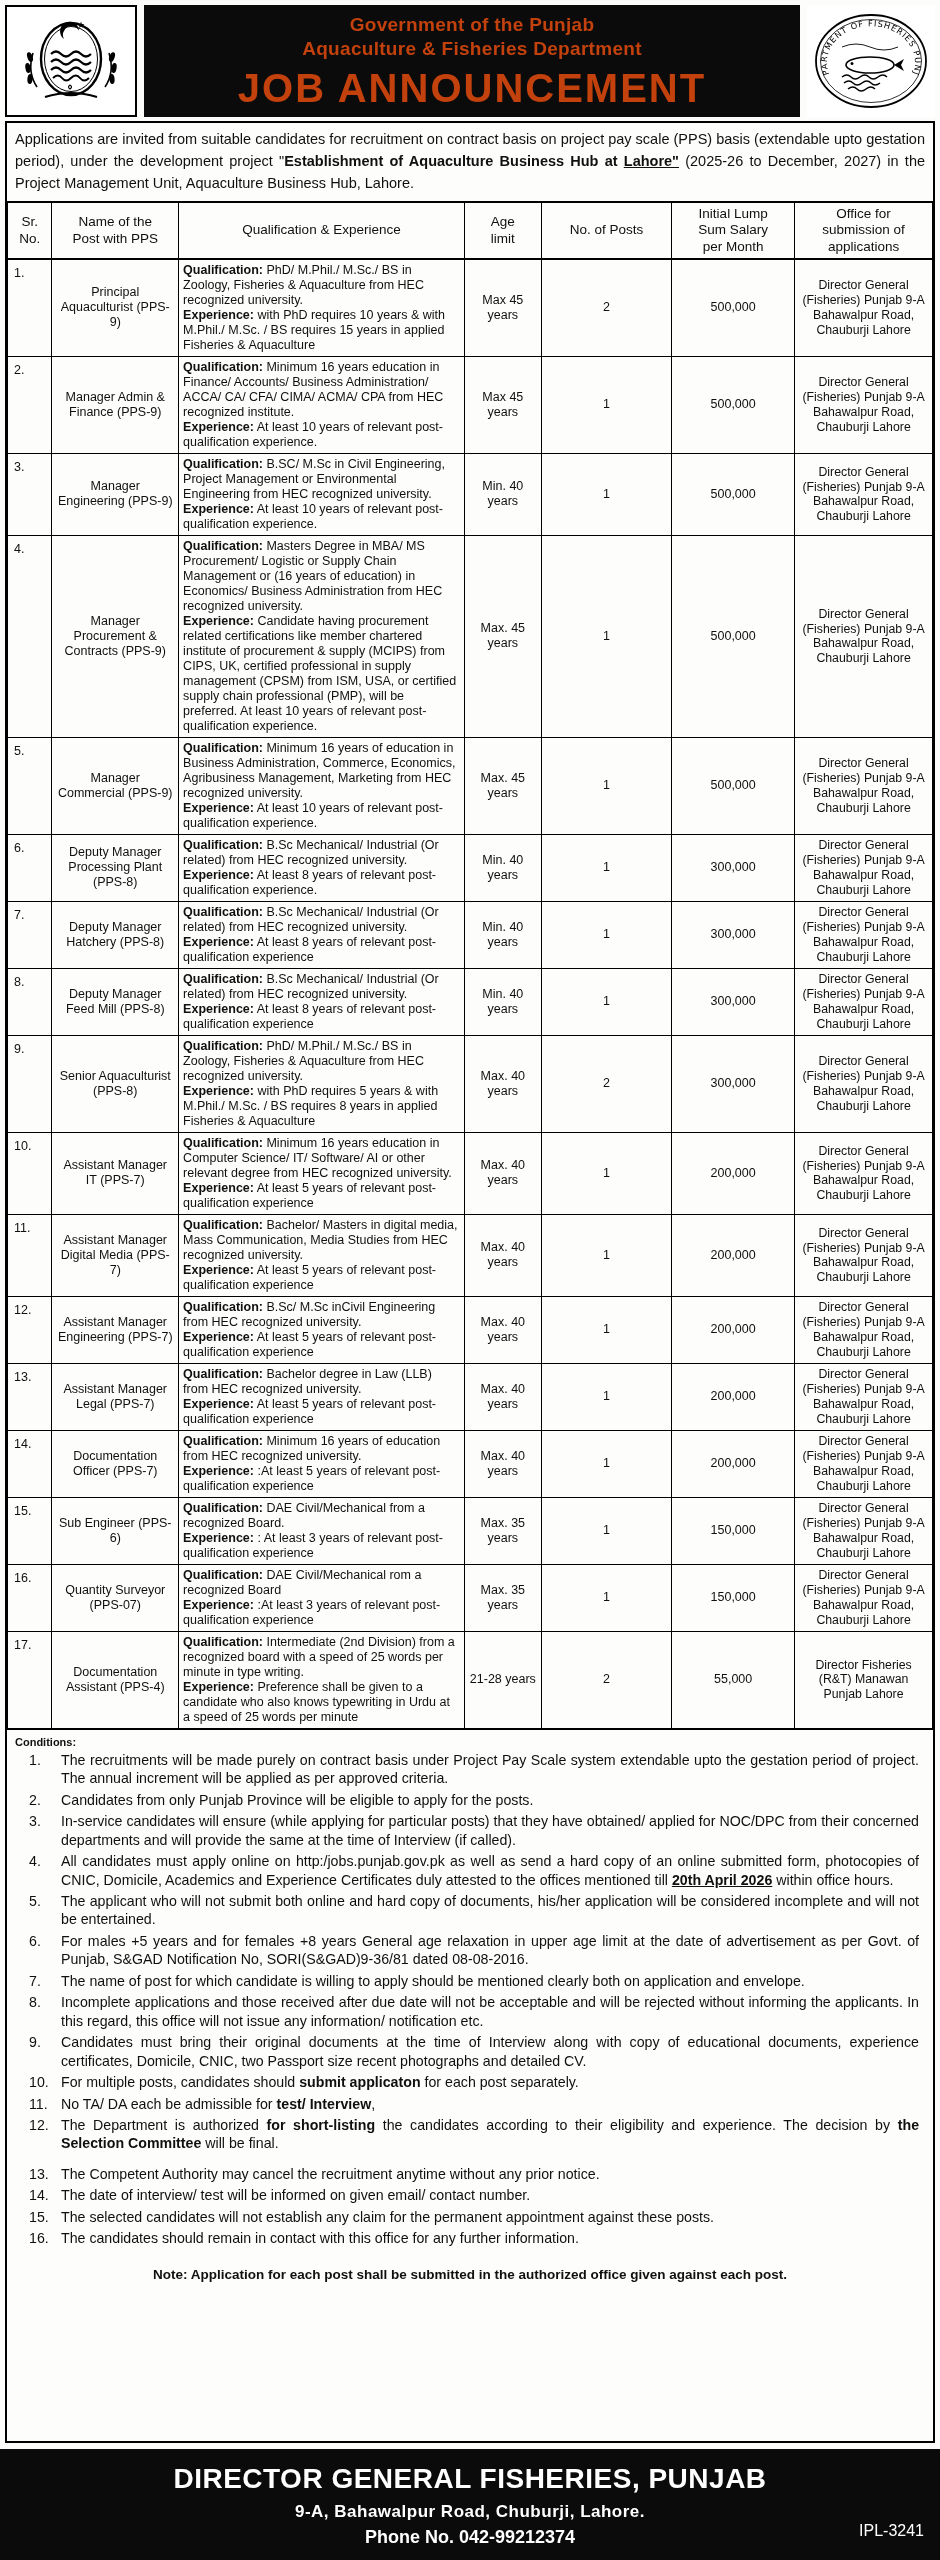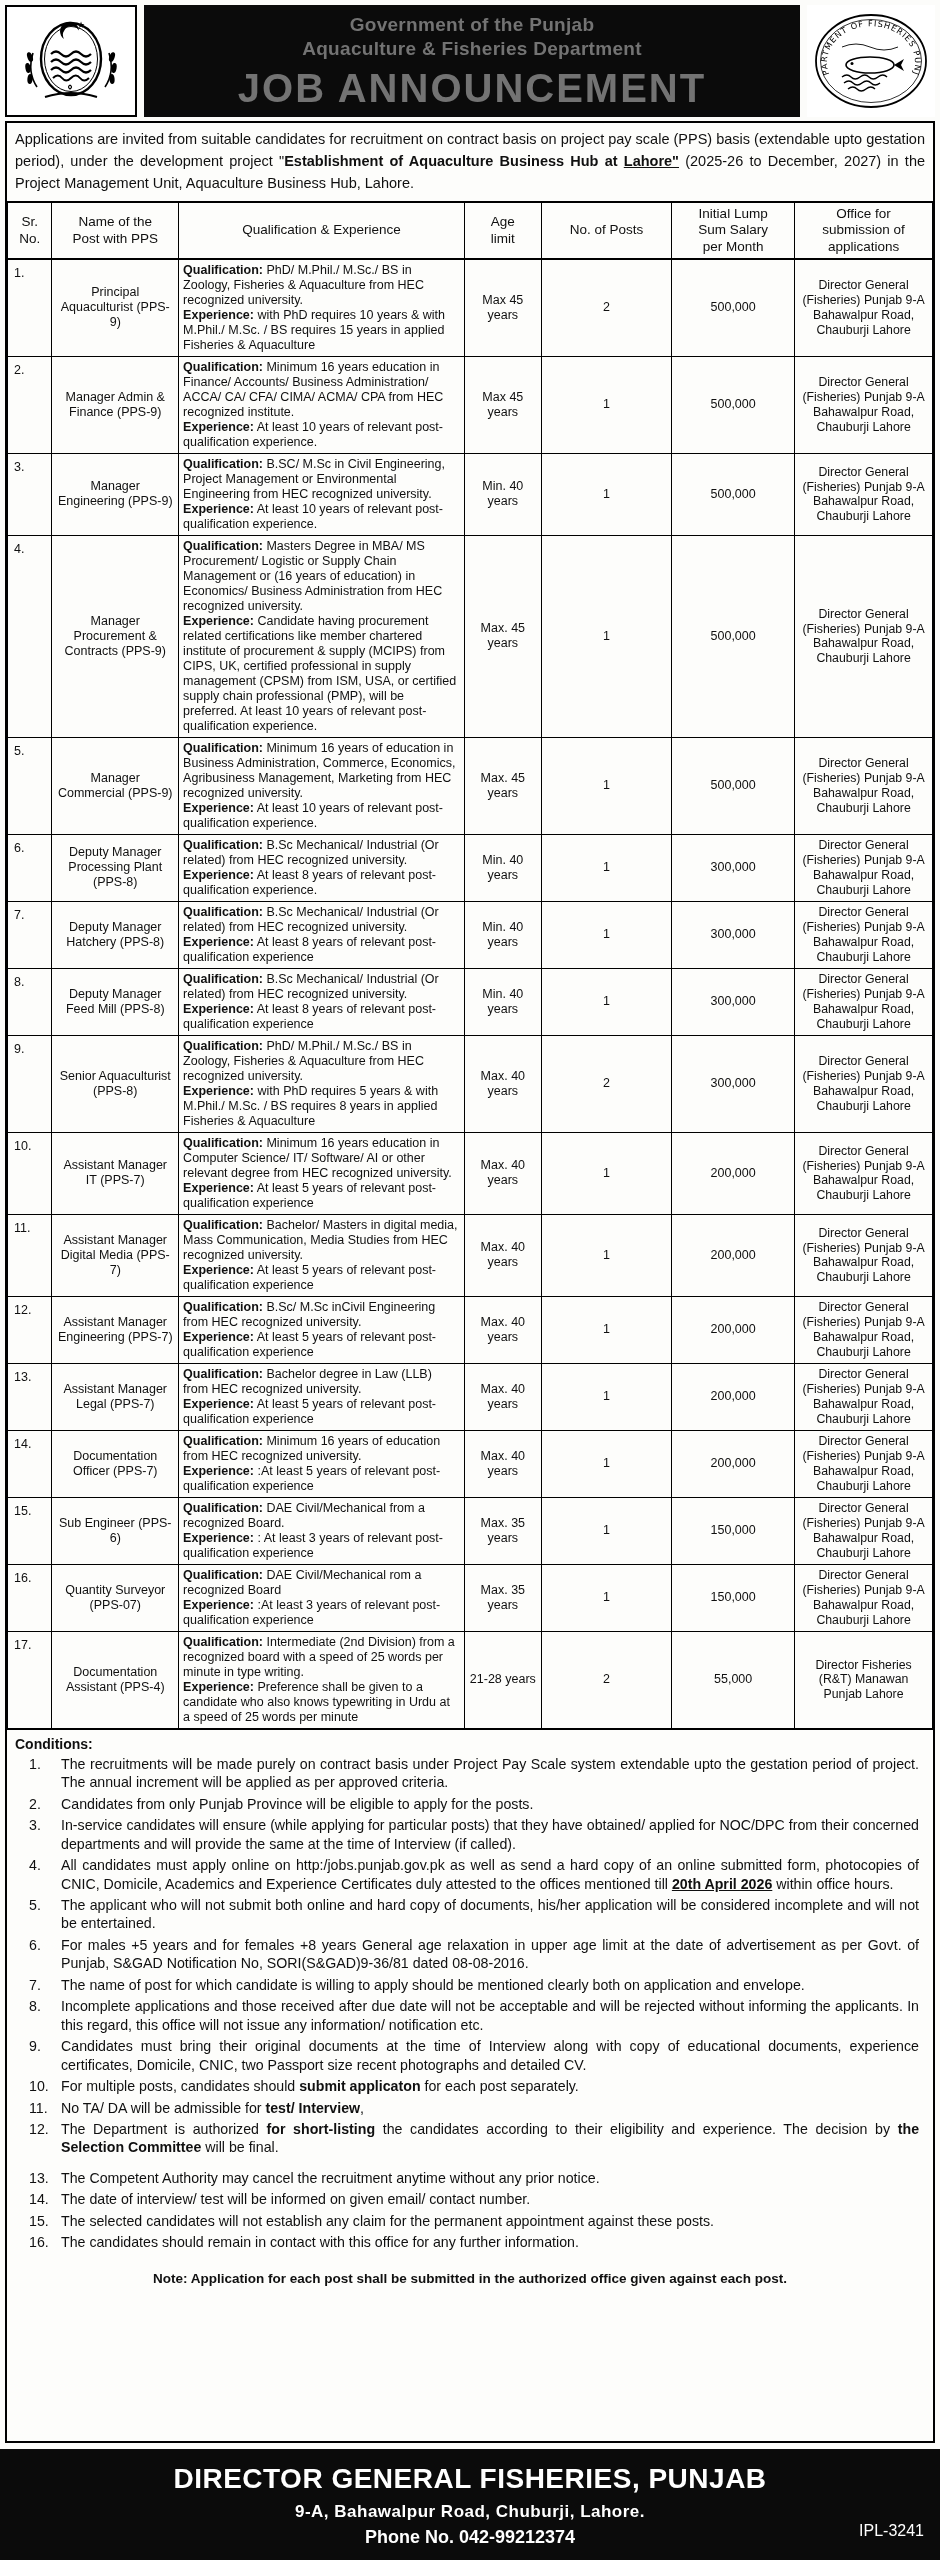--- a/index.html
+++ b/index.html
@@ -6,21 +6,21 @@
   html, body { background: #e8e8e6; }
   body { font-family: "Liberation Sans", sans-serif; color: #101010; }
   .page {
     width: 940px; min-height: 2560px; margin: 0 auto; background: #fcfcfa;
     display: flex; flex-direction: column; position: relative;
   }
 
   
   .header { display: flex; align-items: stretch; gap: 7px; padding: 5px 5px 4px 5px; }
   .logo-box { width: 132px; border: 2px solid #000; background: #fff; display: flex; align-items: center; justify-content: center; }
-  .banner { flex: 1; background: #0b0b0b; color: #737373; text-align: center; padding: 7px 4px 6px 4px; }
+  .banner { flex: 1; background: #0b0b0b; color: #c2410c; text-align: center; padding: 7px 4px 6px 4px; }
   .banner-line { font-size: 19px; font-weight: bold; letter-spacing: .3px; margin-top: 2px; }
   .banner-title { font-size: 40px; font-weight: bold; letter-spacing: 2px; margin-top: 6px; }
   .seal { width: 128px; display: flex; align-items: center; justify-content: center; background: #fff; }
 
   
   .doc-body { border: 2px solid #000; margin: 0 5px; background: #fdfdfb; flex: 1; }
   .intro { font-size: 14.5px; line-height: 1.5; text-align: justify; padding: 6px 8px 7px 8px; }
   .b { font-weight: bold; }
   .u { text-decoration: underline; }
 
@@ -36,21 +36,21 @@
   col.c-salary { width: 13.3%; }
   col.c-office { width: 14.9%; }
   td.sr { text-align: left; vertical-align: top; padding-top: 6px; padding-left: 6px; }
   td.post, td.age, td.posts, td.salary, td.office { text-align: center; }
   td.qual { text-align: left; vertical-align: top; }
   td.office { font-size: 12.3px; }
   tbody tr { page-break-inside: avoid; }
 
   
   .conditions { padding: 6px 10px 2px 8px; border-top: 1px solid #000; }
-  .cond-title { font-size: 14px; font-weight: bold; margin-bottom: 3px; }
+  .cond-title { font-size: 11px; font-weight: bold; margin-bottom: 3px; }
   .cond-item { display: flex; font-size: 14.2px; line-height: 1.3; margin-bottom: 3px; }
   .cond-item.gap { margin-top: 12px; }
   .cnum { flex: none; width: 46px; padding-left: 14px; }
   .ctext { flex: 1; text-align: justify; padding-right: 4px; }
 
   .note { font-size: 13.5px; font-weight: bold; text-align: center; padding: 14px 10px 16px 10px; }
 
   
   .footer { background: #0b0b0b; color: #fff; text-align: center; margin-top: 6px; padding: 14px 0 12px 0; position: relative; }
   .f1 { font-size: 28px; font-weight: bold; letter-spacing: .5px; }
@@ -343,21 +343,21 @@
           <div class="cond-item">
             <span class="cnum">9.</span>
             <span class="ctext"><span>Candidates must bring their original documents at the time of Interview along with copy of educational documents, experience certificates, Domicile, CNIC, two Passport size recent photographs and detailed CV.</span></span>
           </div>
           <div class="cond-item">
             <span class="cnum">10.</span>
             <span class="ctext"><span>For multiple posts, candidates should </span><span class="b">submit applicaton</span><span> for each post separately.</span></span>
           </div>
           <div class="cond-item">
             <span class="cnum">11.</span>
-            <span class="ctext"><span>No TA/ DA will be admissible for </span><span class="b">test/ Interview</span><span>,</span></span>
+            <span class="ctext"><span>No TA/ DA each be admissible for </span><span class="b">test/ Interview</span><span>,</span></span>
           </div>
           <div class="cond-item">
             <span class="cnum">12.</span>
             <span class="ctext"><span>The Department is authorized </span><span class="b">for short-listing</span><span> the candidates according to their eligibility and experience. The decision by </span><span class="b">the Selection Committee</span><span> will be final.</span></span>
           </div>
           <div class="cond-item gap">
             <span class="cnum">13.</span>
             <span class="ctext"><span>The Competent Authority may cancel the recruitment anytime without any prior notice.</span></span>
           </div>
           <div class="cond-item">

